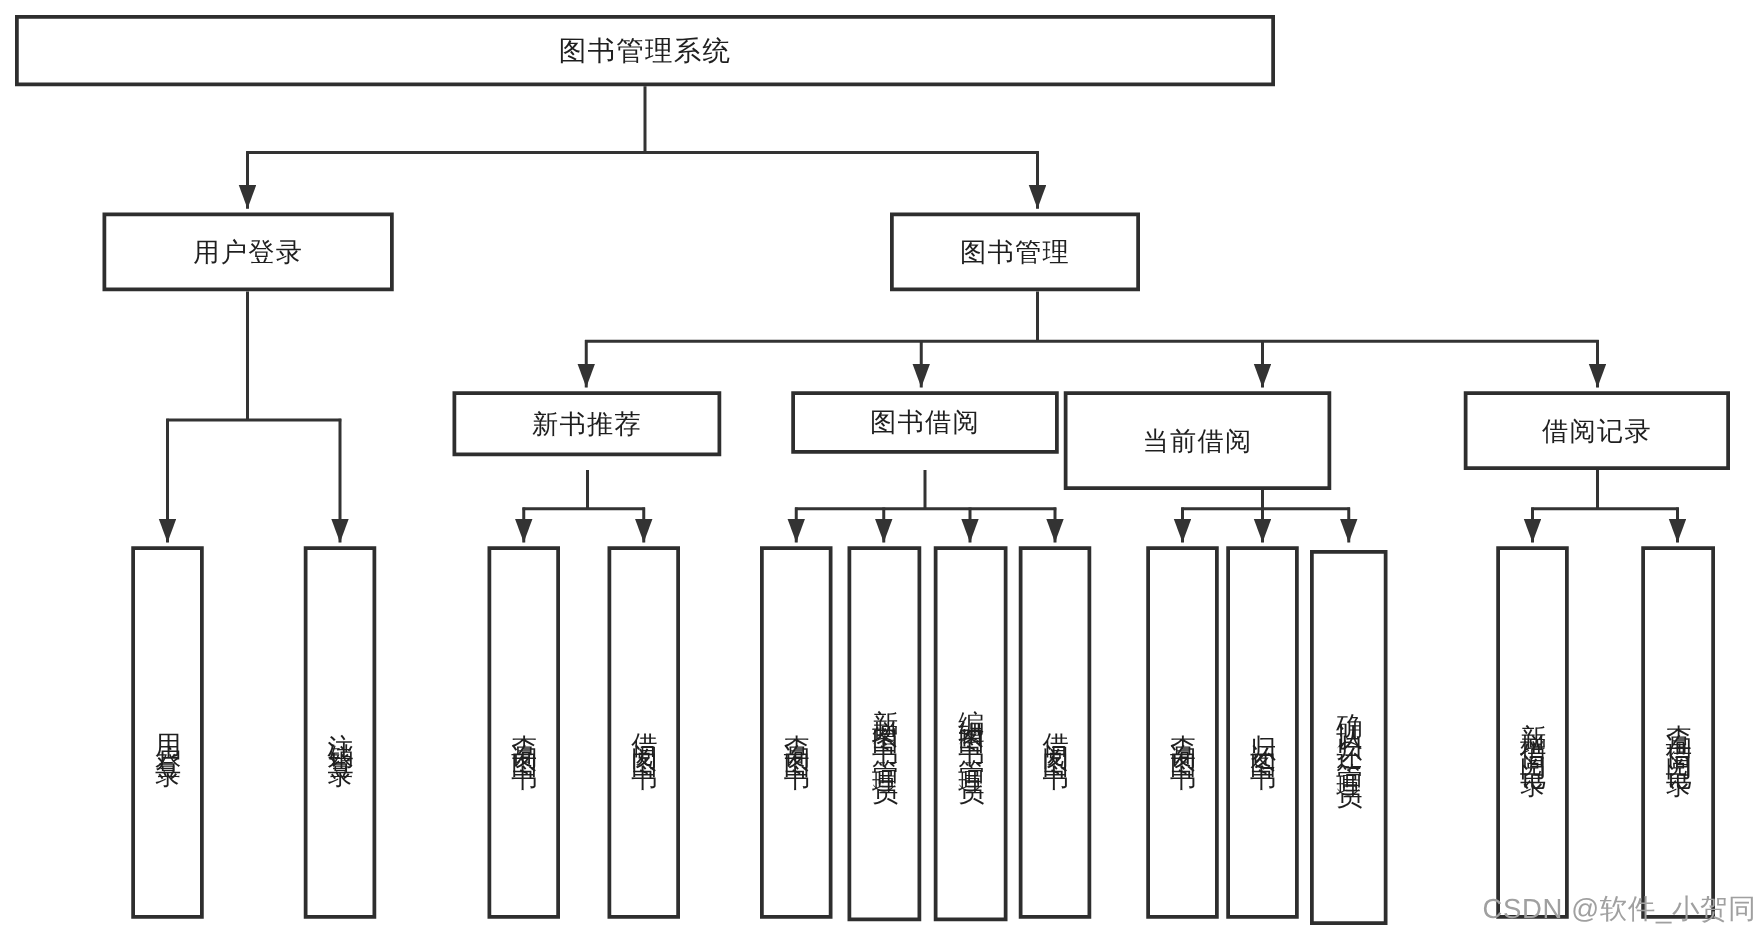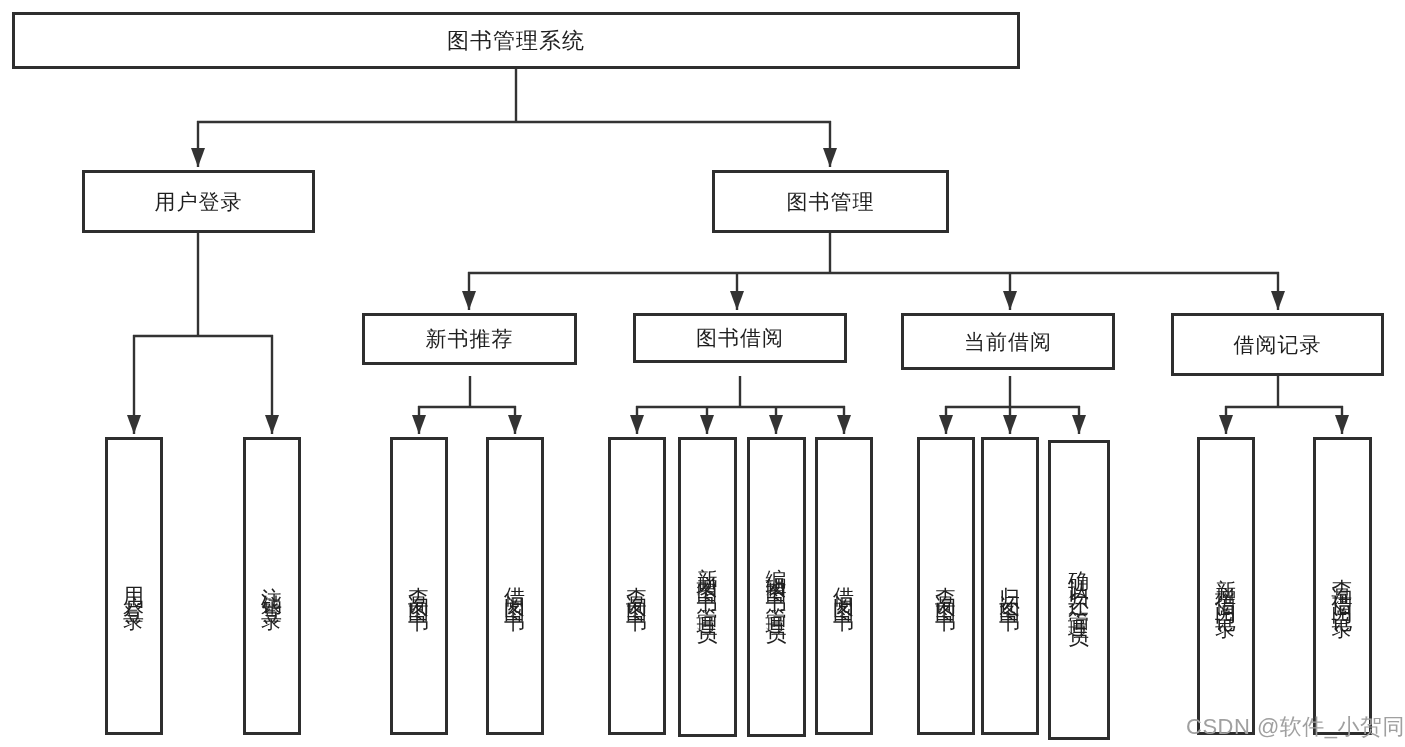--- a/index.html
+++ b/index.html
@@ -111,31 +111,31 @@
     </g>
   </svg>
 
   <div class="box root-box" style="left:12px; top:12px; width:1008px; height:57px;">
     <span class="lbl">图书管理系统</span>
   </div>
 
   <div class="box" style="left:82px; top:170px; width:233px; height:63px;">
     <span class="lbl">用户登录</span>
   </div>
-  <div class="box" style="left:712px; top:170px; width:237px; height:63px;">
+  <div class="box" style="left:712px; top:170px; width:200px; height:63px;">
     <span class="lbl">图书管理</span>
   </div>
 
   <div class="box" style="left:362px; top:313px; width:215px; height:52px;">
     <span class="lbl">新书推荐</span>
   </div>
   <div class="box" style="left:633px; top:313px; width:214px; height:50px;">
     <span class="lbl">图书借阅</span>
   </div>
-  <div class="box" style="left:901px; top:313px; width:214px; height:57px;">
+  <div class="box" style="left:851px; top:313px; width:214px; height:79px;">
     <span class="lbl">当前借阅</span>
   </div>
   <div class="box" style="left:1171px; top:313px; width:213px; height:63px;">
     <span class="lbl">借阅记录</span>
   </div>
 
   <div class="box v" style="left:105px; top:437px; width:58px; height:298px;">
     <span class="lbl">用户登录</span>
   </div>
   <div class="box v" style="left:243px; top:437px; width:58px; height:298px;">

